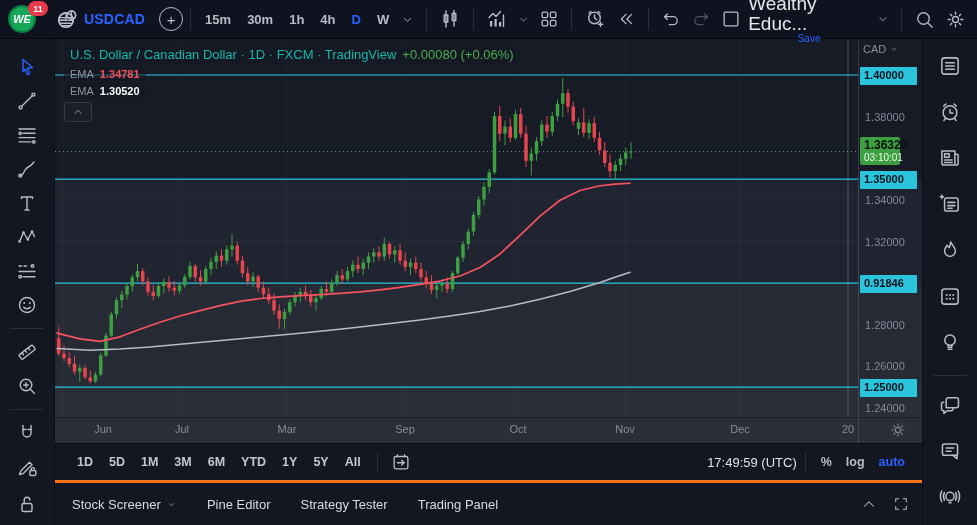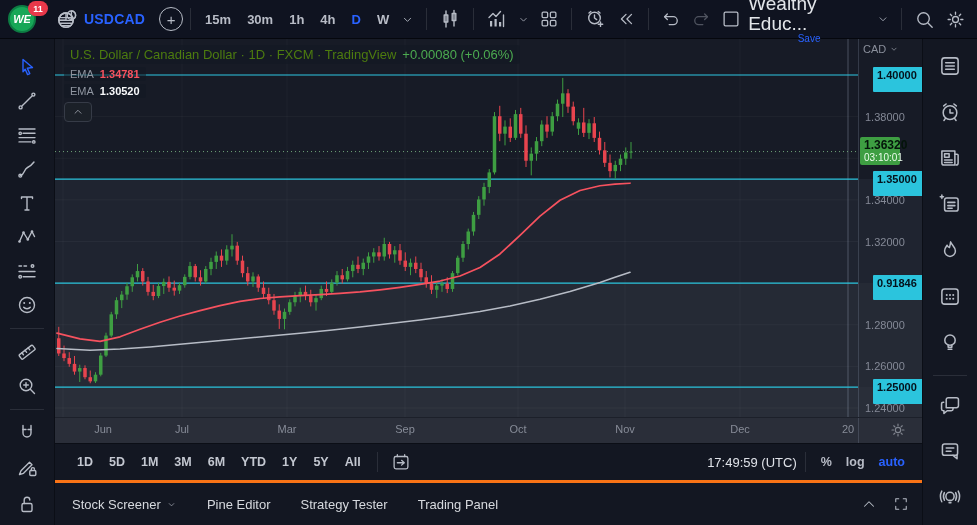--- a/index.html
+++ b/index.html
@@ -26,30 +26,30 @@
   .layout-name .nm{font-size:19px;color:#e3e6ea;}
   .layout-name .sv{font-size:10px;color:#2962ff;}
   
   .left-toolbar{left:0;top:38px;width:55px;height:487px;background:#131722;border-right:1px solid #0b0e16;display:flex;flex-direction:column;align-items:center;padding-top:12px;box-sizing:border-box;z-index:30;}
   .tool-cell{width:38px;height:34px;display:flex;align-items:center;justify-content:center;border-radius:4px;cursor:pointer;flex:none;}
   .tool-divider{width:34px;height:1px;background:#2a2e39;margin:6px 0;flex:none;}
   
   .chart-area{left:55px;top:38px;width:803px;height:379px;overflow:hidden;}
   .legend{position:absolute;left:9px;top:7px;z-index:10;font-size:13px;}
   .legend-row{display:flex;align-items:center;gap:6px;background:rgba(19,23,34,.55);border-radius:2px;padding:2px 6px;width:fit-content;margin-bottom:3px;}
-  .legend-title{color:#4d7c0f;}
+  .legend-title{color:#14b8a6;}
   .legend-change{color:#4cab50;}
   .ema-row{font-size:11px;padding:1px 6px;}
   .ema-name{color:#9096a1;}
   .collapse-btn{margin-top:4px;width:26px;height:18px;background:#1b2028;border:1px solid #363b47;border-radius:4px;display:flex;align-items:center;justify-content:center;color:#b7bcc6;cursor:pointer;}
   
   .price-axis{left:858px;top:38px;width:64px;height:379px;border-left:1px solid rgba(130,140,160,.28);box-sizing:border-box;background:linear-gradient(to bottom,#171b26 0,#171b26 141px,#1f2430 141px,#1f2430 245px,#252a35 245px,#252a35 349px,#292e39 349px,#292e39 100%);z-index:5;}
   .axis-cur{position:absolute;left:4px;top:5px;color:#8a8f9b;font-size:11px;display:flex;align-items:center;gap:3px;cursor:pointer;}
   .tick{position:absolute;left:6px;height:14px;line-height:14px;font-size:11px;color:#82879400;color:#848996;}
-  .level-label{position:absolute;left:14px;width:57px;height:25px;line-height:17px;font-size:11px;font-weight:bold;color:#04121c;padding-left:4px;box-sizing:border-box;border-radius:1px;}
+  .level-label{position:absolute;left:1px;width:57px;height:18px;line-height:17px;font-size:11px;font-weight:bold;color:#04121c;padding-left:4px;box-sizing:border-box;border-radius:1px;}
   .cur-price-label{position:absolute;left:1px;width:40px;border-radius:2px;text-align:left;padding:1px 0 2px 4px;box-sizing:border-box;}
   .cur-price-label .v{font-size:12px;font-weight:bold;color:#04140a;line-height:14px;}
   .cur-price-label .cd{font-size:10px;color:#eafcea;line-height:11px;}
   
   .time-axis{left:55px;top:417px;width:867px;height:26px;background:#2a2e39;border-top:1px solid #1c202a;box-sizing:border-box;z-index:6;}
   .month{position:absolute;top:5px;transform:translateX(-50%);font-size:11px;color:#878c98;}
   .axis-vline{position:absolute;left:803px;top:0;width:1px;height:26px;background:rgba(130,140,160,.28);}
   .sun{position:absolute;left:833px;top:2px;color:#80858f;}
   
   .range-bar{left:55px;top:443px;width:867px;height:40px;background:#131722;border-top:1px solid #0b0e16;border-bottom:3px solid #f97316;box-sizing:border-box;display:flex;align-items:center;padding:0 10px 0 14px;z-index:20;}

